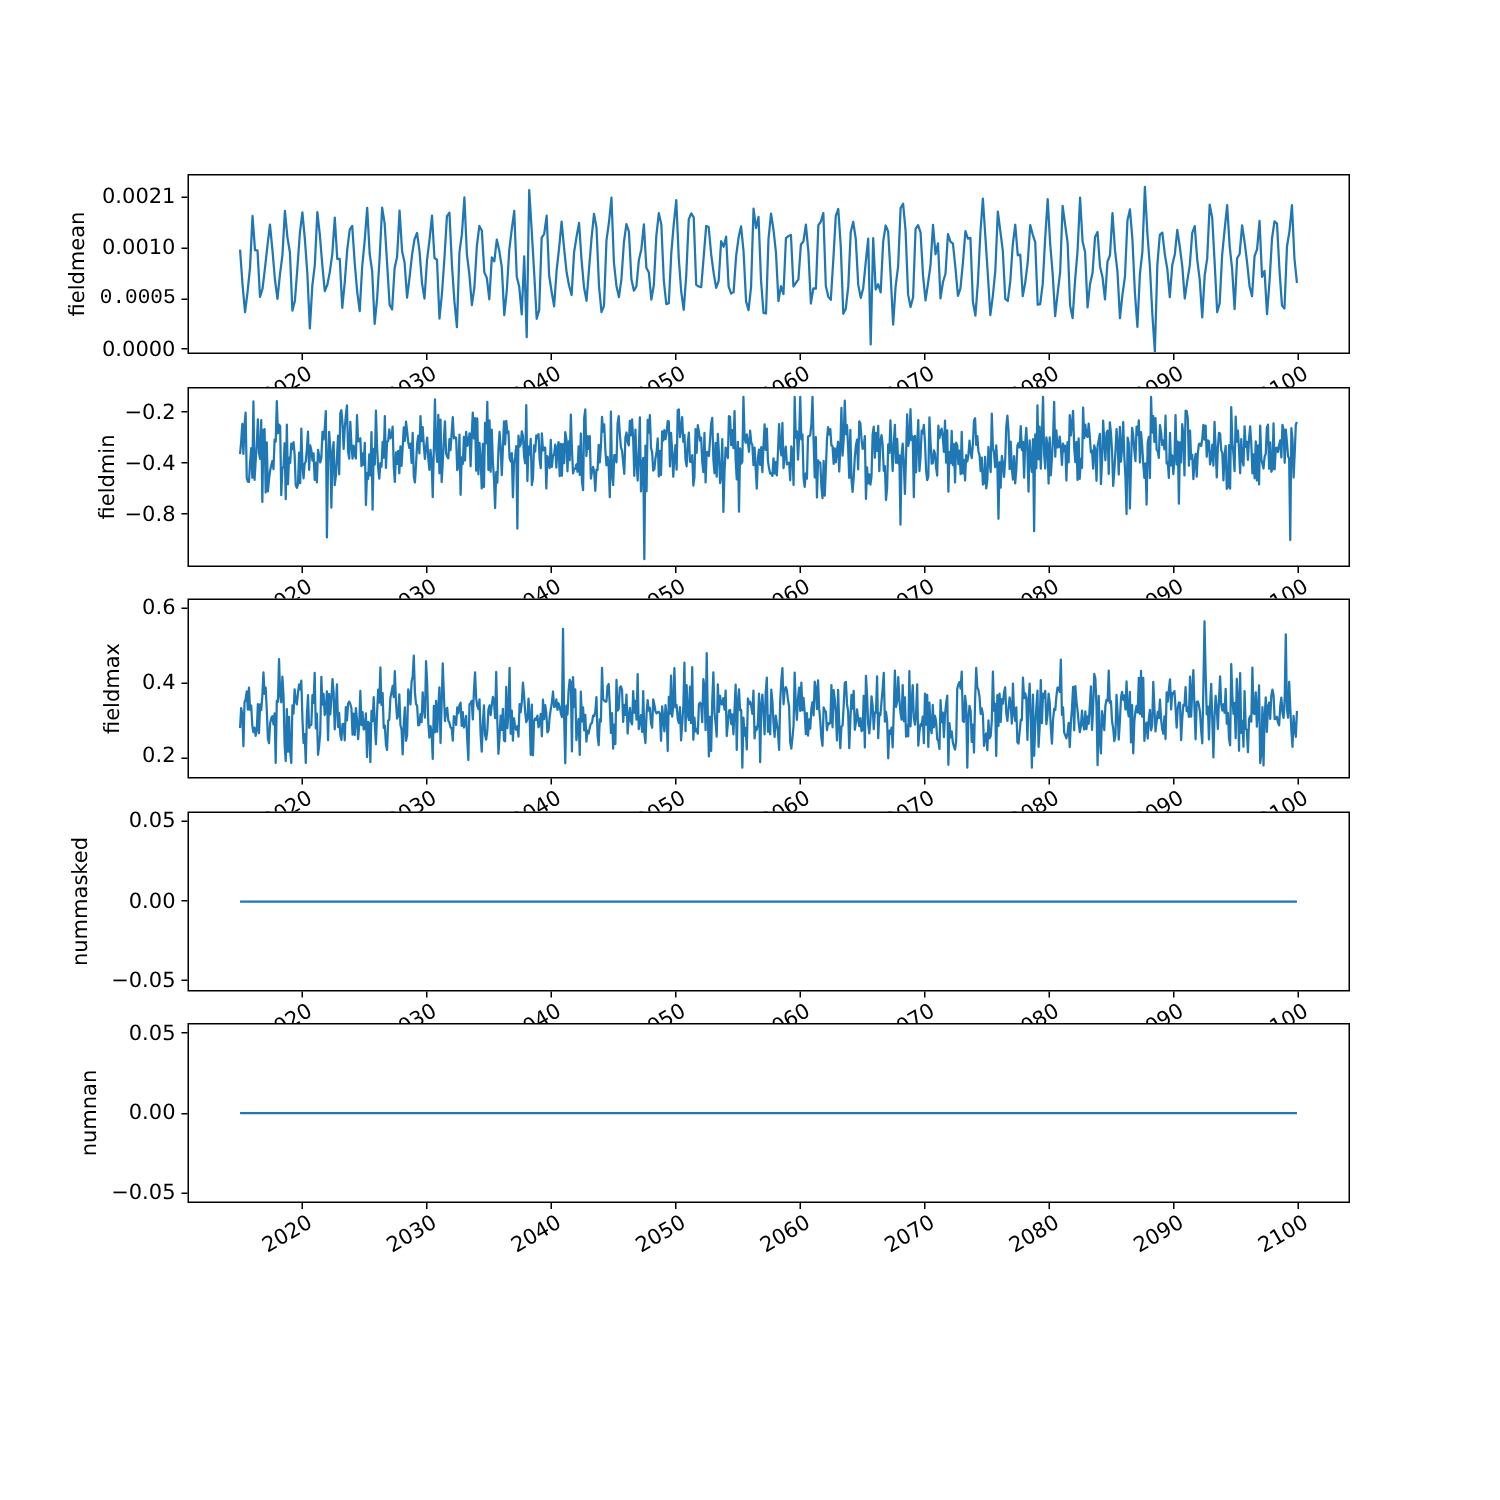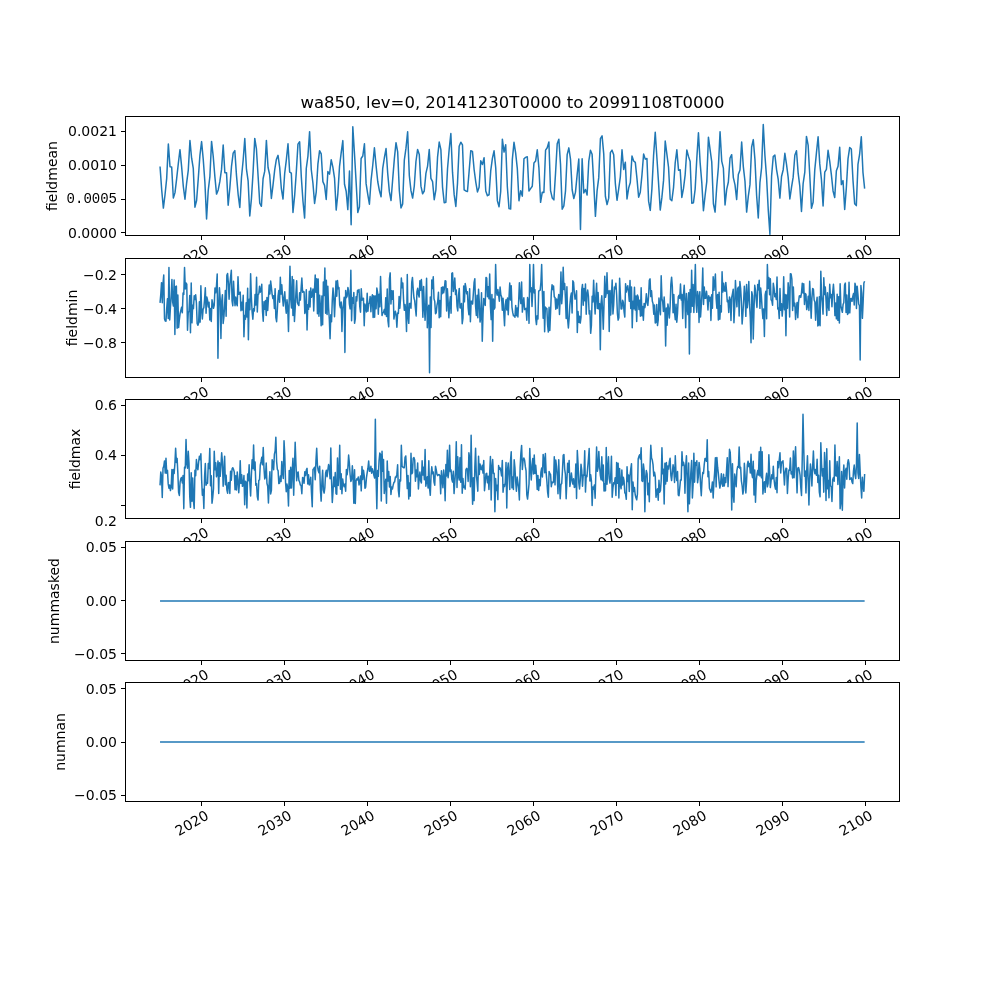--- a/index.html
+++ b/index.html
@@ -16,21 +16,20 @@
   .xtick-label{position:absolute;font-size:14px;line-height:14px;white-space:nowrap;
     transform:rotate(-30deg);transform-origin:100% 0;}
   .ylabel{position:absolute;font-size:14px;white-space:nowrap;transform:translate(-50%,-50%) rotate(-90deg);}
   #chart-title{position:absolute;left:126px;width:773px;top:93px;text-align:center;font-size:16.5px;}
   #x-axis-label{position:absolute;left:126px;width:773px;top:841px;text-align:center;font-size:14px;}
 </style>
 </head>
 <body>
 
 <div id="figure">
-  <div id="chart-title">wa850, lev=0, 20141230T0000 to 20991108T0000</div>
   <div id="subplots">
       <div class="axes-box" style="left: 125px; top: 116px; width: 775px; height: 120px; border-color: rgb(0, 0, 0); background: rgb(255, 255, 255);">
         <svg width="773" height="118" viewBox="0 0 773 118">
           <polyline points="34.04,49.44 35.70,72.98 37.37,91.10 39.03,77.73 40.69,61.34 42.35,26.98 44.01,49.77 45.67,49.97 47.34,80.92 49.00,75.64 50.66,61.65 52.32,46.50 53.98,32.69 55.64,49.86 57.31,69.49 58.97,82.18 60.63,66.03 62.29,53.05 63.95,23.57 65.62,41.23 67.28,51.37 68.94,90.14 70.60,83.45 72.26,61.79 73.92,38.36 75.59,24.62 77.25,42.48 78.91,65.47 80.57,101.96 82.23,73.47 83.89,59.54 85.56,24.39 87.22,39.42 88.88,59.81 90.54,77.10 92.20,72.95 93.87,64.40 95.53,52.39 97.19,28.08 98.85,55.65 100.51,55.66 102.17,88.21 103.84,71.07 105.50,49.37 107.16,36.12 108.82,33.62 110.48,58.34 112.14,77.52 113.81,90.43 115.47,60.50 117.13,43.48 118.79,21.59 120.45,52.17 122.11,63.82 123.78,98.92 125.44,81.60 127.10,54.80 128.76,21.40 130.42,31.96 132.09,59.00 133.75,86.24 135.41,89.29 137.07,61.77 138.73,54.13 140.39,23.40 142.06,50.52 143.72,57.97 145.38,81.49 147.04,67.96 148.70,52.90 150.36,42.42 152.03,38.32 153.69,50.60 155.35,71.73 157.01,82.03 158.67,56.53 160.34,42.86 162.00,26.78 163.66,55.04 165.32,56.13 166.98,95.38 168.64,78.68 170.31,54.84 171.97,27.10 173.63,24.80 175.29,59.64 176.95,83.96 178.61,101.09 180.28,51.48 181.94,39.09 183.60,14.65 185.26,52.49 186.92,65.98 188.59,86.42 190.25,74.80 191.91,47.12 193.57,33.63 195.23,36.80 196.89,64.60 198.56,68.35 200.22,82.53 201.88,54.56 203.54,57.22 205.20,42.74 206.86,50.21 208.53,61.06 210.19,93.08 211.85,76.87 213.51,49.67 215.17,35.92 216.83,23.63 218.50,67.27 220.16,74.23 221.82,92.60 223.48,53.93 225.14,107.83 226.81,9.71 228.47,36.56 230.13,65.25 231.79,95.51 233.45,89.78 235.11,41.46 236.78,39.04 238.44,26.82 240.10,66.65 241.76,77.47 243.42,87.18 245.08,63.20 246.75,48.29 248.41,30.79 250.07,48.63 251.73,64.50 253.39,73.52 255.06,79.68 256.72,51.34 258.38,40.75 260.04,31.57 261.70,56.20 263.36,74.67 265.03,83.52 266.69,62.27 268.35,41.90 270.01,25.63 271.67,34.80 273.33,73.71 275.00,91.02 276.66,86.90 278.32,43.19 279.98,31.16 281.64,14.78 283.31,58.48 284.97,73.64 286.63,81.11 288.29,69.02 289.95,44.50 291.61,32.47 293.28,37.39 294.94,69.16 296.60,76.76 298.26,73.99 299.92,56.37 301.58,49.12 303.25,32.58 304.91,61.45 306.57,64.65 308.23,82.70 309.89,72.99 311.55,40.17 313.22,25.11 314.88,32.58 316.54,70.05 318.20,85.79 319.86,85.20 321.53,51.77 323.19,32.26 324.85,16.47 326.51,55.18 328.17,77.64 329.83,89.51 331.50,66.38 333.16,29.30 334.82,25.26 336.48,27.91 338.14,72.88 339.80,73.98 341.47,74.46 343.13,54.25 344.79,33.64 346.45,34.36 348.11,52.48 349.78,65.07 351.44,74.92 353.10,70.31 354.76,43.83 356.42,47.51 358.08,40.77 359.75,73.98 361.41,78.71 363.07,77.73 364.73,53.89 366.39,41.38 368.05,33.85 369.72,50.82 371.38,83.89 373.04,89.75 374.70,74.46 376.36,22.14 378.03,35.08 379.69,27.64 381.35,70.02 383.01,91.64 384.67,92.01 386.33,42.38 388.00,25.34 389.66,36.14 391.32,51.59 392.98,83.78 394.64,73.78 396.30,79.11 397.97,41.73 399.63,40.36 401.29,39.68 402.95,74.02 404.61,71.64 406.28,69.22 407.94,46.03 409.60,44.05 411.26,32.78 412.92,50.81 414.58,85.36 416.25,75.29 417.91,75.46 419.57,33.17 421.23,30.76 422.89,24.98 424.55,73.66 426.22,80.91 427.88,82.88 429.54,56.19 431.20,26.88 432.86,22.32 434.52,47.36 436.19,92.19 437.85,88.86 439.51,73.95 441.17,37.62 442.83,30.88 444.50,42.16 446.16,72.76 447.82,81.59 449.48,75.13 451.14,57.91 452.80,42.02 454.47,112.57 456.13,41.81 457.79,75.98 459.45,72.50 461.11,77.93 462.77,44.25 464.44,33.33 466.10,37.33 467.76,66.65 469.42,99.37 471.08,73.87 472.75,60.64 474.41,21.69 476.07,18.85 477.73,36.89 479.39,79.26 481.05,87.63 482.72,81.13 484.38,35.55 486.04,33.13 487.70,37.84 489.36,66.76 491.02,83.29 492.69,71.84 494.35,59.81 496.01,32.87 497.67,52.52 499.33,45.28 501.00,81.96 502.66,71.02 504.32,65.53 505.98,39.02 507.64,44.03 509.30,45.44 510.97,61.70 512.63,80.30 514.29,75.24 515.95,58.11 517.61,37.03 519.27,42.14 520.94,41.58 522.60,84.13 524.26,93.38 525.92,71.62 527.58,38.49 529.24,15.37 530.91,40.73 532.57,66.22 534.23,93.04 535.89,80.41 537.55,63.39 539.22,24.08 540.88,37.03 542.54,50.25 544.20,82.25 545.86,83.68 547.52,70.59 549.19,45.98 550.85,32.83 552.51,53.17 554.17,52.78 555.83,80.44 557.49,71.41 559.16,57.81 560.82,33.01 562.48,39.39 564.14,44.44 565.80,86.19 567.47,85.70 569.13,72.42 570.79,41.88 572.45,15.71 574.11,45.41 575.77,65.33 577.44,93.76 579.10,78.49 580.76,64.62 582.42,20.21 584.08,32.66 585.74,44.89 587.41,86.76 589.07,95.10 590.73,69.70 592.39,50.12 594.05,14.74 595.72,44.07 597.38,51.06 599.04,87.90 600.70,72.40 602.36,65.02 604.02,41.06 605.69,37.69 607.35,60.60 609.01,67.86 610.67,82.57 612.33,57.51 613.99,53.04 615.66,25.09 617.32,49.62 618.98,64.22 620.64,95.11 622.30,79.43 623.96,67.63 625.63,29.97 627.29,22.62 628.95,42.63 630.61,78.21 632.27,100.97 633.94,65.79 635.60,50.66 637.26,7.59 638.92,38.54 640.58,60.49 642.24,92.66 643.91,117.32 645.57,59.27 647.23,39.61 648.89,38.05 650.55,52.55 652.21,62.45 653.88,81.08 655.54,59.47 657.20,52.70 658.86,36.29 660.52,47.34 662.19,60.61 663.85,82.00 665.51,70.44 667.17,60.13 668.83,38.26 670.49,33.70 672.16,56.19 673.82,69.45 675.48,94.55 677.14,66.56 678.80,55.22 680.46,19.40 682.13,28.10 683.79,58.54 685.45,91.20 687.11,85.27 688.77,52.85 690.44,35.93 692.10,19.72 693.76,46.89 695.42,62.42 697.08,89.04 698.74,55.19 700.41,52.31 702.07,33.28 703.73,44.32 705.39,57.92 707.05,73.94 708.71,80.44 710.38,53.69 712.04,49.25 713.70,30.24 715.36,67.60 717.02,63.57 718.68,92.46 720.35,70.78 722.01,41.86 723.67,30.54 725.33,32.07 726.99,63.26 728.66,86.67 730.32,88.63 731.98,47.32 733.64,37.23 735.30,19.77 736.96,55.37 738.63,71.55" fill="none" stroke="#1f77b4" stroke-width="1.5" stroke-linejoin="round"></polyline>
         </svg>
       </div>
       <div class="ytick-mark" style="left: 121px; top: 232.466px; background: rgb(0, 0, 0);"></div>
       <div class="ytick-label" style="top: 223.966px;">0.0000</div>
       <div class="ytick-mark" style="left: 121px; top: 198.557px; background: rgb(0, 0, 0);"></div>
       <div class="ytick-label" style="top: 190.057px; font-family: Liberation Mono, monospace;">0.0005</div>
@@ -86,21 +85,21 @@
       <div class="xtick-mark" style="left: 782.259px; top: 377.5px; background: rgb(0, 0, 0);"></div>
       <div class="xtick-label" style="top: 383.5px; right: 215.241px;">2090</div>
       <div class="xtick-mark" style="left: 865.288px; top: 377.5px; background: rgb(0, 0, 0);"></div>
       <div class="xtick-label" style="top: 383.5px; right: 132.212px;">2100</div>
       <div class="axes-box" style="left: 125px; top: 399px; width: 775px; height: 120px; border-color: rgb(0, 0, 0); background: rgb(255, 255, 255);">
         <svg width="773" height="118" viewBox="0 0 773 118">
           <polyline points="34.04,85.35 34.78,72.11 35.53,76.20 36.27,97.52 37.01,68.27 37.75,66.31 38.50,60.90 39.24,73.12 39.98,58.35 40.72,73.23 41.47,70.36 42.21,83.88 42.95,88.15 43.69,85.07 44.44,90.61 45.18,86.69 45.92,69.42 46.66,88.88 47.41,69.53 48.15,73.43 48.89,63.94 49.63,48.19 50.38,62.56 51.12,58.37 51.86,73.48 52.60,92.27 53.35,95.45 54.09,82.13 54.83,78.75 55.57,77.48 56.32,82.91 57.06,75.51 57.80,108.64 58.54,67.19 59.29,67.91 60.03,39.49 60.77,63.58 61.51,68.19 62.25,51.16 63.00,63.22 63.74,96.32 64.48,107.34 65.22,72.67 65.97,101.17 66.71,77.88 67.45,100.97 68.19,108.59 68.94,70.33 69.68,75.78 70.42,59.52 71.16,67.48 71.91,69.63 72.65,61.86 73.39,56.27 74.13,59.62 74.88,53.80 75.62,79.27 76.36,95.25 77.10,89.34 77.85,108.57 78.59,76.52 79.33,63.49 80.07,85.21 80.82,83.32 81.56,83.24 82.30,63.39 83.04,68.59 83.79,48.58 84.53,85.63 85.27,75.81 86.01,103.20 86.76,97.16 87.50,88.62 88.24,51.23 88.98,69.71 89.73,62.64 90.47,76.69 91.21,73.87 91.95,60.92 92.70,93.45 93.44,62.65 94.18,76.33 94.92,66.28 95.67,52.73 96.41,61.68 97.15,86.29 97.89,70.96 98.63,56.31 99.38,84.72 100.12,75.28 100.86,89.82 101.60,93.20 102.35,82.70 103.09,82.52 103.83,93.52 104.57,71.35 105.32,80.29 106.06,68.99 106.80,67.71 107.54,69.34 108.29,72.14 109.03,89.81 109.77,75.70 110.51,90.03 111.26,72.10 112.00,79.94 112.74,92.77 113.48,83.01 114.23,60.63 114.97,83.36 115.71,74.76 116.45,86.34 117.20,85.60 117.94,75.58 118.68,104.70 119.42,81.17 120.17,82.32 120.91,108.07 121.65,73.99 122.39,80.75 123.14,64.79 123.88,83.22 124.62,96.06 125.36,75.67 126.11,59.80 126.85,68.40 127.59,44.97 128.33,69.92 129.08,62.08 129.82,85.31 130.56,83.71 131.30,96.49 132.05,99.98 132.79,80.33 133.53,79.87 134.27,65.17 135.01,61.73 135.76,57.27 136.50,64.83 137.24,47.46 137.98,68.14 138.73,79.06 139.47,76.80 140.21,62.93 140.95,83.30 141.70,86.29 142.44,102.94 143.18,82.52 143.92,71.66 144.67,93.88 145.41,90.25 146.15,59.66 146.89,62.97 147.64,69.67 148.38,54.45 149.12,50.93 149.86,37.15 150.61,61.57 151.35,69.26 152.09,70.56 152.83,83.62 153.58,83.15 154.32,76.06 155.06,81.42 155.80,61.60 156.55,72.67 157.29,78.43 158.03,40.83 158.77,55.14 159.52,81.84 160.26,91.77 161.00,84.01 161.74,88.35 162.49,105.91 163.23,70.55 163.97,88.19 164.71,67.22 165.46,87.88 166.20,71.49 166.94,58.17 167.68,95.34 168.43,68.80 169.17,42.30 169.91,62.87 170.65,80.71 171.39,73.41 172.14,71.91 172.88,80.42 173.62,81.85 174.36,85.06 175.11,85.42 175.85,93.79 176.59,77.45 177.33,78.35 178.08,83.31 178.82,71.64 179.56,75.57 180.30,70.06 181.05,68.40 181.79,83.93 182.53,74.80 183.27,85.01 184.02,82.68 184.76,77.25 185.50,93.33 186.24,106.68 186.99,69.48 187.73,68.75 188.47,67.21 189.21,79.66 189.96,60.52 190.70,48.21 191.44,65.61 192.18,70.53 192.93,72.76 193.67,66.18 194.41,89.59 195.15,101.11 195.90,82.17 196.64,70.23 197.38,90.14 198.12,93.11 198.87,87.29 199.61,73.14 200.35,70.28 201.09,76.72 201.84,70.07 202.58,64.55 203.32,67.67 204.06,78.82 204.81,48.00 205.55,80.88 206.29,102.51 207.03,91.34 207.77,77.03 208.52,86.57 209.26,72.58 210.00,93.58 210.74,94.23 211.49,57.94 212.23,85.48 212.97,74.65 213.71,45.19 214.46,89.20 215.20,73.72 215.94,93.74 216.68,78.96 217.43,84.74 218.17,86.60 218.91,84.06 219.65,91.14 220.40,69.44 221.14,74.77 221.88,67.85 222.62,55.12 223.37,63.39 224.11,74.79 224.85,81.43 225.59,79.56 226.34,65.76 227.08,77.25 227.82,103.31 228.56,69.83 229.31,103.53 230.05,80.89 230.79,78.89 231.53,79.88 232.28,77.05 233.02,84.89 233.76,81.99 234.50,75.99 235.25,90.86 235.99,66.49 236.73,79.46 237.47,70.15 238.22,75.49 238.96,88.33 239.70,87.04 240.44,77.92 241.19,72.72 241.93,68.23 242.67,61.00 243.41,71.30 244.15,70.99 244.90,66.26 245.64,73.25 246.38,68.84 247.12,71.14 247.87,75.40 248.61,78.01 249.35,19.17 250.09,78.57 250.84,108.85 251.58,70.47 252.32,76.36 253.06,60.55 253.81,53.10 254.55,54.62 255.29,100.96 256.03,51.36 256.78,71.33 257.52,59.52 258.26,93.45 259.00,85.23 259.75,79.31 260.49,103.26 261.23,61.01 261.97,80.94 262.72,71.54 263.46,86.95 264.20,76.57 264.94,94.41 265.69,87.01 266.43,88.99 267.17,85.10 267.91,82.47 268.66,81.91 269.40,77.09 270.14,77.45 270.88,74.15 271.63,64.72 272.37,90.39 273.11,96.83 273.85,79.65 274.60,80.99 275.34,45.27 276.08,66.10 276.82,67.15 277.57,67.70 278.31,67.69 279.05,57.29 279.79,55.97 280.53,70.35 281.28,88.60 282.02,75.46 282.76,99.09 283.50,83.08 284.25,96.12 284.99,53.22 285.73,73.75 286.47,72.71 287.22,58.32 287.96,57.60 288.70,59.99 289.44,81.31 290.19,69.89 290.93,76.64 291.67,63.08 292.41,89.04 293.16,78.20 293.90,71.97 294.64,81.03 295.38,82.91 296.13,60.72 296.87,75.07 297.61,67.20 298.35,79.80 299.10,49.41 299.84,86.13 300.58,81.07 301.32,76.71 302.07,88.03 302.81,60.67 303.55,88.49 304.29,95.34 305.04,75.73 305.78,66.72 306.52,73.75 307.26,71.94 308.01,82.11 308.75,85.15 309.49,66.18 310.23,69.70 310.98,74.32 311.72,75.60 312.46,74.77 313.20,74.56 313.95,75.82 314.69,93.85 315.43,70.87 316.17,78.86 316.91,87.65 317.66,70.08 318.40,77.05 319.14,100.70 319.88,64.61 320.63,75.95 321.37,50.36 322.11,77.77 322.85,70.43 323.60,45.35 324.34,71.62 325.08,70.02 325.82,79.32 326.57,82.02 327.31,71.37 328.05,93.58 328.79,82.59 329.54,71.07 330.28,41.83 331.02,87.42 331.76,56.74 332.51,76.41 333.25,80.07 333.99,57.78 334.73,82.16 335.48,44.73 336.22,93.20 336.96,78.41 337.70,87.61 338.45,86.18 339.19,89.12 339.93,69.64 340.67,68.38 341.42,69.69 342.16,81.40 342.90,52.76 343.64,57.99 344.39,86.78 345.13,35.35 345.87,77.67 346.61,104.25 347.36,77.68 348.10,100.61 348.84,66.98 349.58,48.23 350.33,75.44 351.07,81.93 351.81,91.14 352.55,56.19 353.29,74.57 354.04,63.88 354.78,69.17 355.52,69.64 356.26,65.35 357.01,73.10 357.75,60.43 358.49,90.70 359.23,82.66 359.98,73.83 360.72,73.24 361.46,82.69 362.20,76.21 362.95,89.53 363.69,72.72 364.43,56.45 365.17,99.97 365.92,67.44 366.66,59.55 367.40,73.58 368.14,73.24 368.89,111.78 369.63,78.45 370.37,90.47 371.11,85.23 371.86,99.61 372.60,65.59 373.34,69.28 374.08,67.82 374.83,70.72 375.57,75.87 376.31,60.38 377.05,92.27 377.80,84.67 378.54,86.52 379.28,82.04 380.02,62.43 380.77,108.11 381.51,69.80 382.25,63.01 382.99,75.29 383.74,89.56 384.48,61.43 385.22,51.82 385.96,87.87 386.71,77.11 387.45,89.54 388.19,59.78 388.93,67.54 389.67,81.73 390.42,91.29 391.16,77.12 391.90,82.32 392.64,88.02 393.39,99.93 394.13,67.45 394.87,53.57 395.61,45.38 396.36,69.52 397.10,60.18 397.84,58.04 398.58,59.97 399.33,66.69 400.07,70.99 400.81,94.90 401.55,99.11 402.30,91.81 403.04,83.73 403.78,48.40 404.52,69.50 405.27,79.88 406.01,65.20 406.75,58.49 407.49,73.94 408.24,55.02 408.98,73.55 409.72,65.31 410.46,74.87 411.21,89.48 411.95,75.39 412.69,90.39 413.43,79.55 414.18,85.81 414.92,72.16 415.66,68.01 416.40,76.98 417.15,54.47 417.89,59.02 418.63,72.81 419.37,53.56 420.12,72.44 420.86,80.90 421.60,92.05 422.34,97.20 423.09,71.55 423.83,73.59 424.57,74.47 425.31,86.70 426.05,82.06 426.80,82.65 427.54,81.99 428.28,56.76 429.02,84.86 429.77,60.07 430.51,66.23 431.25,76.02 431.99,93.65 432.74,59.87 433.48,82.69 434.22,98.81 434.96,84.52 435.71,83.59 436.45,70.69 437.19,55.37 437.93,54.58 438.68,69.26 439.42,74.37 440.16,98.73 440.90,80.65 441.65,63.24 442.39,72.37 443.13,60.57 443.87,86.50 444.62,81.57 445.36,72.94 446.10,79.48 446.84,84.04 447.59,78.78 448.33,87.39 449.07,86.81 449.81,63.92 450.56,98.39 451.30,50.53 452.04,63.40 452.78,82.58 453.53,88.89 454.27,80.11 455.01,64.31 455.75,70.26 456.50,86.13 457.24,75.00 457.98,75.12 458.72,50.85 459.47,92.11 460.21,75.62 460.95,76.65 461.69,67.63 462.43,59.16 463.18,48.59 463.92,81.09 464.66,74.65 465.40,80.48 466.15,105.55 466.89,87.09 467.63,89.24 468.37,85.03 469.12,98.23 469.86,72.83 470.60,47.04 471.34,71.31 472.09,67.77 472.83,51.39 473.57,66.06 474.31,75.04 475.06,79.70 475.80,56.76 476.54,80.80 477.28,64.93 478.03,91.07 478.77,83.72 479.51,90.84 480.25,47.47 481.00,84.26 481.74,69.44 482.48,56.79 483.22,78.62 483.97,83.11 484.71,75.97 485.45,56.22 486.19,97.16 486.94,88.00 487.68,82.81 488.42,83.81 489.16,77.75 489.91,95.45 490.65,62.38 491.39,83.13 492.13,63.24 492.88,97.91 493.62,68.47 494.36,84.96 495.10,88.82 495.85,69.96 496.59,84.88 497.33,77.26 498.07,80.98 498.81,92.79 499.56,93.81 500.30,99.32 501.04,66.73 501.78,81.45 502.53,75.11 503.27,91.49 504.01,76.09 504.75,69.00 505.50,63.73 506.24,109.84 506.98,82.09 507.72,91.58 508.47,87.58 509.21,94.76 509.95,97.73 510.69,99.80 511.44,94.16 512.18,59.03 512.92,56.38 513.66,54.71 514.41,59.11 515.15,47.74 515.89,80.69 516.63,81.35 517.38,63.94 518.12,70.11 518.86,111.78 519.60,77.94 520.35,70.62 521.09,74.02 521.83,94.63 522.57,83.15 523.32,101.71 524.06,67.15 524.80,45.25 525.54,58.05 526.29,60.04 527.03,64.66 527.77,75.95 528.51,72.24 529.26,76.34 530.00,97.29 530.74,91.20 531.48,88.86 532.23,100.17 532.97,80.28 533.71,92.17 534.45,90.69 535.19,80.72 535.94,47.81 536.68,73.87 537.42,69.18 538.16,104.03 538.91,63.36 539.65,84.04 540.39,62.44 541.13,81.29 541.88,66.12 542.62,69.05 543.36,61.72 544.10,58.19 544.85,75.43 545.59,80.55 546.33,72.56 547.07,64.85 547.82,69.62 548.56,82.39 549.30,55.68 550.04,75.26 550.79,80.55 551.53,71.59 552.27,94.91 553.01,95.73 553.76,87.99 554.50,79.89 555.24,80.03 555.98,51.73 556.73,65.42 557.47,62.16 558.21,65.56 558.95,93.24 559.70,66.31 560.44,55.74 561.18,79.23 561.92,111.78 562.67,63.11 563.41,103.85 564.15,84.73 564.89,71.54 565.64,60.49 566.38,97.89 567.12,84.65 567.86,53.36 568.61,82.14 569.35,62.45 570.09,65.29 570.83,60.64 571.57,82.75 572.32,76.84 573.06,62.40 573.80,68.65 574.54,84.90 575.29,95.80 576.03,80.03 576.77,72.55 577.51,73.42 578.26,64.24 579.00,58.43 579.74,58.48 580.48,61.31 581.23,39.74 581.97,76.66 582.71,71.52 583.45,88.17 584.20,90.30 584.94,92.23 585.68,88.81 586.42,81.93 587.17,98.05 587.91,82.10 588.65,72.41 589.39,57.87 590.14,86.86 590.88,57.39 591.62,67.19 592.36,73.62 593.11,81.59 593.85,88.12 594.59,84.24 595.33,73.68 596.08,83.06 596.82,86.34 597.56,74.32 598.30,86.04 599.05,77.63 599.79,82.50 600.53,70.49 601.27,57.64 602.02,86.61 602.76,71.61 603.50,49.31 604.24,52.41 604.99,70.56 605.73,110.08 606.47,63.86 607.21,93.70 607.95,102.23 608.70,74.12 609.44,79.21 610.18,86.75 610.92,70.46 611.67,66.56 612.41,67.20 613.15,47.06 613.89,68.54 614.64,67.41 615.38,80.98 616.12,85.51 616.86,94.08 617.61,90.17 618.35,63.21 619.09,75.34 619.83,93.04 620.58,81.18 621.32,65.17 622.06,61.19 622.80,66.63 623.55,63.60 624.29,72.94 625.03,54.28 625.77,73.41 626.52,77.62 627.26,61.28 628.00,94.97 628.74,70.04 629.49,102.23 630.23,80.88 630.97,74.35 631.71,70.54 632.46,75.02 633.20,51.85 633.94,76.02 634.68,47.20 635.43,77.75 636.17,51.84 636.91,93.93 637.65,85.18 638.40,81.72 639.14,92.36 639.88,79.46 640.62,73.26 641.37,86.84 642.11,83.48 642.85,54.65 643.59,71.33 644.33,87.55 645.08,81.01 645.82,74.65 646.56,78.78 647.30,66.36 648.05,79.50 648.79,85.92 649.53,89.14 650.27,77.55 651.02,92.68 651.76,61.52 652.50,67.75 653.24,59.71 653.99,52.85 654.73,72.99 655.47,61.92 656.21,62.61 656.96,60.72 657.70,71.84 658.44,85.08 659.18,72.26 659.93,68.34 660.67,68.55 661.41,93.40 662.15,79.23 662.90,69.88 663.64,70.30 664.38,58.07 665.12,74.06 665.87,71.69 666.61,77.93 667.35,51.04 668.09,77.75 668.84,60.49 669.58,46.74 670.32,72.24 671.06,92.86 671.81,68.04 672.55,67.56 673.29,70.25 674.03,75.10 674.78,87.12 675.52,95.54 676.26,58.06 677.00,14.19 677.75,48.74 678.49,76.31 679.23,71.04 679.97,93.00 680.71,70.85 681.46,55.87 682.20,80.09 682.94,104.97 683.68,77.74 684.43,63.91 685.17,71.90 685.91,85.96 686.65,66.84 687.40,50.91 688.14,69.61 688.88,73.74 689.62,69.50 690.37,75.17 691.11,59.25 691.85,82.50 692.59,75.21 693.34,92.22 694.08,96.84 694.82,42.68 695.56,64.24 696.31,75.89 697.05,68.66 697.79,92.13 698.53,52.55 699.28,65.58 700.02,100.51 700.76,48.74 701.50,88.66 702.25,80.57 702.99,97.85 703.73,60.73 704.47,85.58 705.22,86.94 705.96,101.48 706.70,79.40 707.44,77.46 708.19,81.15 708.93,45.09 709.67,75.54 710.41,75.99 711.16,61.56 711.90,84.43 712.64,72.33 713.38,56.86 714.13,108.69 714.87,102.48 715.61,71.49 716.35,110.33 717.09,77.90 717.84,64.93 718.58,87.97 719.32,70.98 720.06,68.33 720.81,79.32 721.55,63.68 722.29,59.68 723.03,63.44 723.78,79.47 724.52,78.97 725.26,77.87 726.00,81.93 726.75,83.59 727.49,70.74 728.23,65.01 728.97,74.94 729.72,78.55 730.46,65.14 731.20,22.90 731.94,72.78 732.69,78.46 733.43,54.59 734.17,71.59 734.91,86.80 735.66,97.96 736.40,77.32 737.14,86.56 737.88,91.29 738.63,74.03" fill="none" stroke="#1f77b4" stroke-width="1.5" stroke-linejoin="round"></polyline>
         </svg>
       </div>
       <div class="ytick-mark" style="left: 121px; top: 504.555px; background: rgb(0, 0, 0);"></div>
-      <div class="ytick-label" style="top: 512px;">0.2</div>
+      <div class="ytick-label" style="top: 495px;">0.2</div>
       <div class="ytick-mark" style="left: 121px; top: 454.766px; background: rgb(0, 0, 0);"></div>
       <div class="ytick-label" style="top: 446.266px;">0.4</div>
       <div class="ytick-mark" style="left: 121px; top: 404.977px; background: rgb(0, 0, 0);"></div>
       <div class="ytick-label" style="top: 396.477px;">0.6</div>
       <div class="ylabel" style="left: 75px; top: 459px;">fieldmax</div>
       <div class="xtick-mark" style="left: 201.056px; top: 519px; background: rgb(0, 0, 0);"></div>
       <div class="xtick-label" style="top: 525px; right: 796.444px;">2020</div>
       <div class="xtick-mark" style="left: 284.085px; top: 519px; background: rgb(0, 0, 0);"></div>
       <div class="xtick-label" style="top: 525px; right: 713.415px;">2030</div>
       <div class="xtick-mark" style="left: 367.114px; top: 519px; background: rgb(0, 0, 0);"></div>

